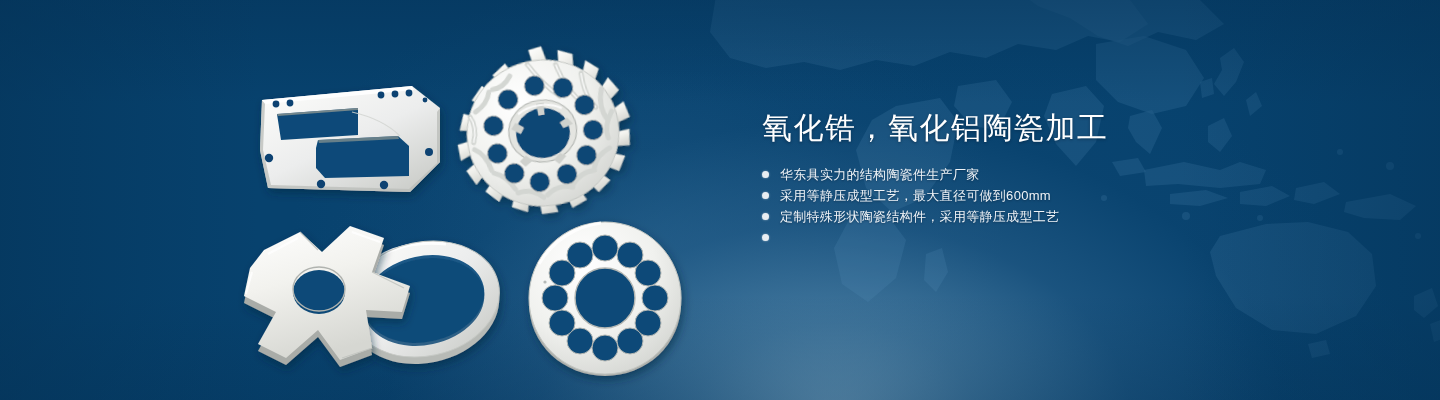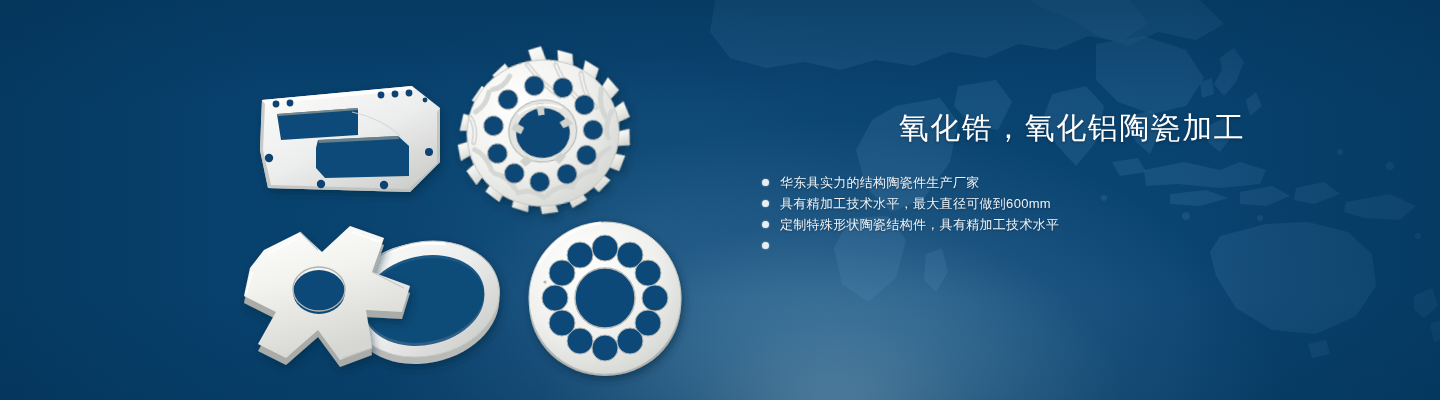--- a/index.html
+++ b/index.html
@@ -9,21 +9,20 @@
     overflow:hidden;
     background:#07426e;
     font-family:"Liberation Sans","DejaVu Sans",sans-serif;
   }
 
   .banner {
     position:relative;
     width:1440px; height:400px;
     overflow:hidden;
     background:#07426e;
-    text-align:center;
   }
 
   
   .bg-base {
     position:absolute; inset:0;
     background:#07426e;
   }
   .bg-glow {
     position:absolute; inset:0;
     background:
@@ -72,21 +71,21 @@
   .headline {
     color:#ffffff;
     font-size:30px;
     font-weight:400;
     letter-spacing:1.5px;
     line-height:40px;
     text-shadow:0 1px 3px rgba(0,20,40,0.45);
     white-space:nowrap;
   }
   .bullets {
-    margin-top:24px;
+    margin-top:16px;
     list-style:none;
   }
   .bullet {
     display:flex;
     align-items:center;
     height:21px;
     margin-bottom:0px;
   }
   .bullet-dot {
     width:7px; height:7px;
@@ -404,26 +403,26 @@
 
     <ul class="bullets">
 
       <li class="bullet">
         <span class="bullet-dot"></span>
         <span class="bullet-text">华东具实力的结构陶瓷件生产厂家</span>
       </li>
 
       <li class="bullet">
         <span class="bullet-dot"></span>
-        <span class="bullet-text">具有精加工技术水平，最大直径可做到600mm</span>
+        <span class="bullet-text">采用等静压成型工艺，最大直径可做到600mm</span>
       </li>
 
       <li class="bullet">
         <span class="bullet-dot"></span>
-        <span class="bullet-text">定制特殊形状陶瓷结构件，具有精加工技术水平</span>
+        <span class="bullet-text">定制特殊形状陶瓷结构件，采用等静压成型工艺</span>
       </li>
 
       <li class="bullet">
         <span class="bullet-dot"></span>
       </li>
 
     </ul>
   </div>
 
 </div>

